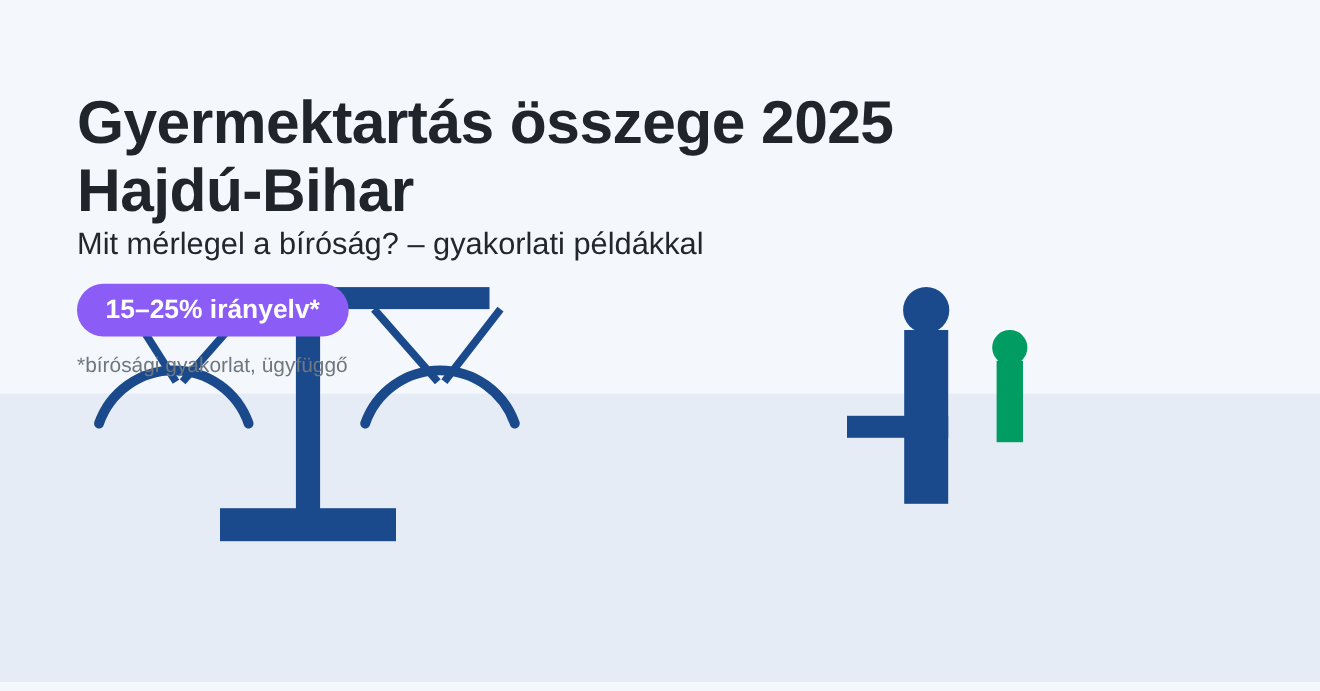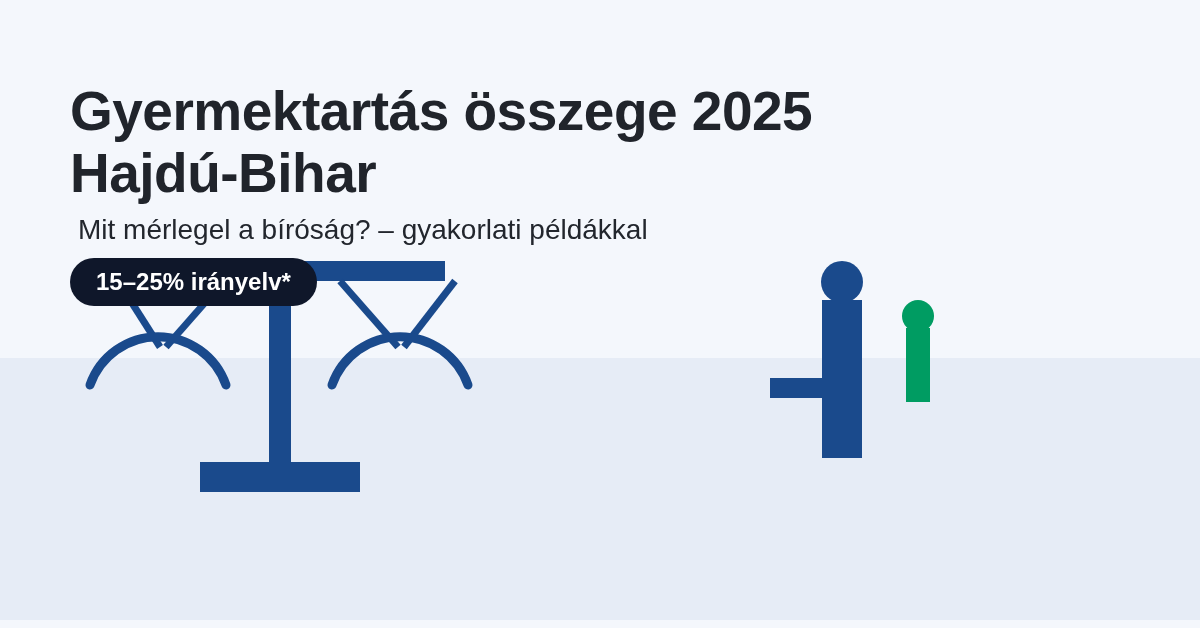--- a/index.html
+++ b/index.html
@@ -70,37 +70,37 @@
     letter-spacing: -0.5px;
     color: #20242b;
     white-space: pre-line;
   }
 
   .subtitle {
     position: absolute;
     left: 70px;
     top: 205px;
     width: 900px;
-    margin: 8px;
+    margin: 0;
     font-size: 28px;
     line-height: 34px;
     font-weight: normal;
     color: #22262d;
   }
 
   .badge {
     position: absolute;
     left: 70px;
     top: 258px;
     height: 48px;
     box-sizing: border-box;
     padding: 0 26px;
     display: flex;
     align-items: center;
-    background: #0f172a;
+    background: #8b5cf6;
     color: #ffffff;
     font-size: 24px;
     font-weight: bold;
     border-radius: 24px;
     white-space: nowrap;
   }
 
   .footnote {
     position: absolute;
     left: 70px;
@@ -166,16 +166,17 @@
 
     <h1 class="title">Gyermektartás összege 2025
 Hajdú-Bihar</h1>
 
     <p class="subtitle">Mit mérlegel a bíróság? – gyakorlati példákkal</p>
 
     <div class="badge">
       <span>15–25% irányelv*</span>
     </div>
 
+    <div class="footnote">*bírósági gyakorlat, ügyfüggő</div>
 
   </div>
 
 </div>
 
 </body></html>

